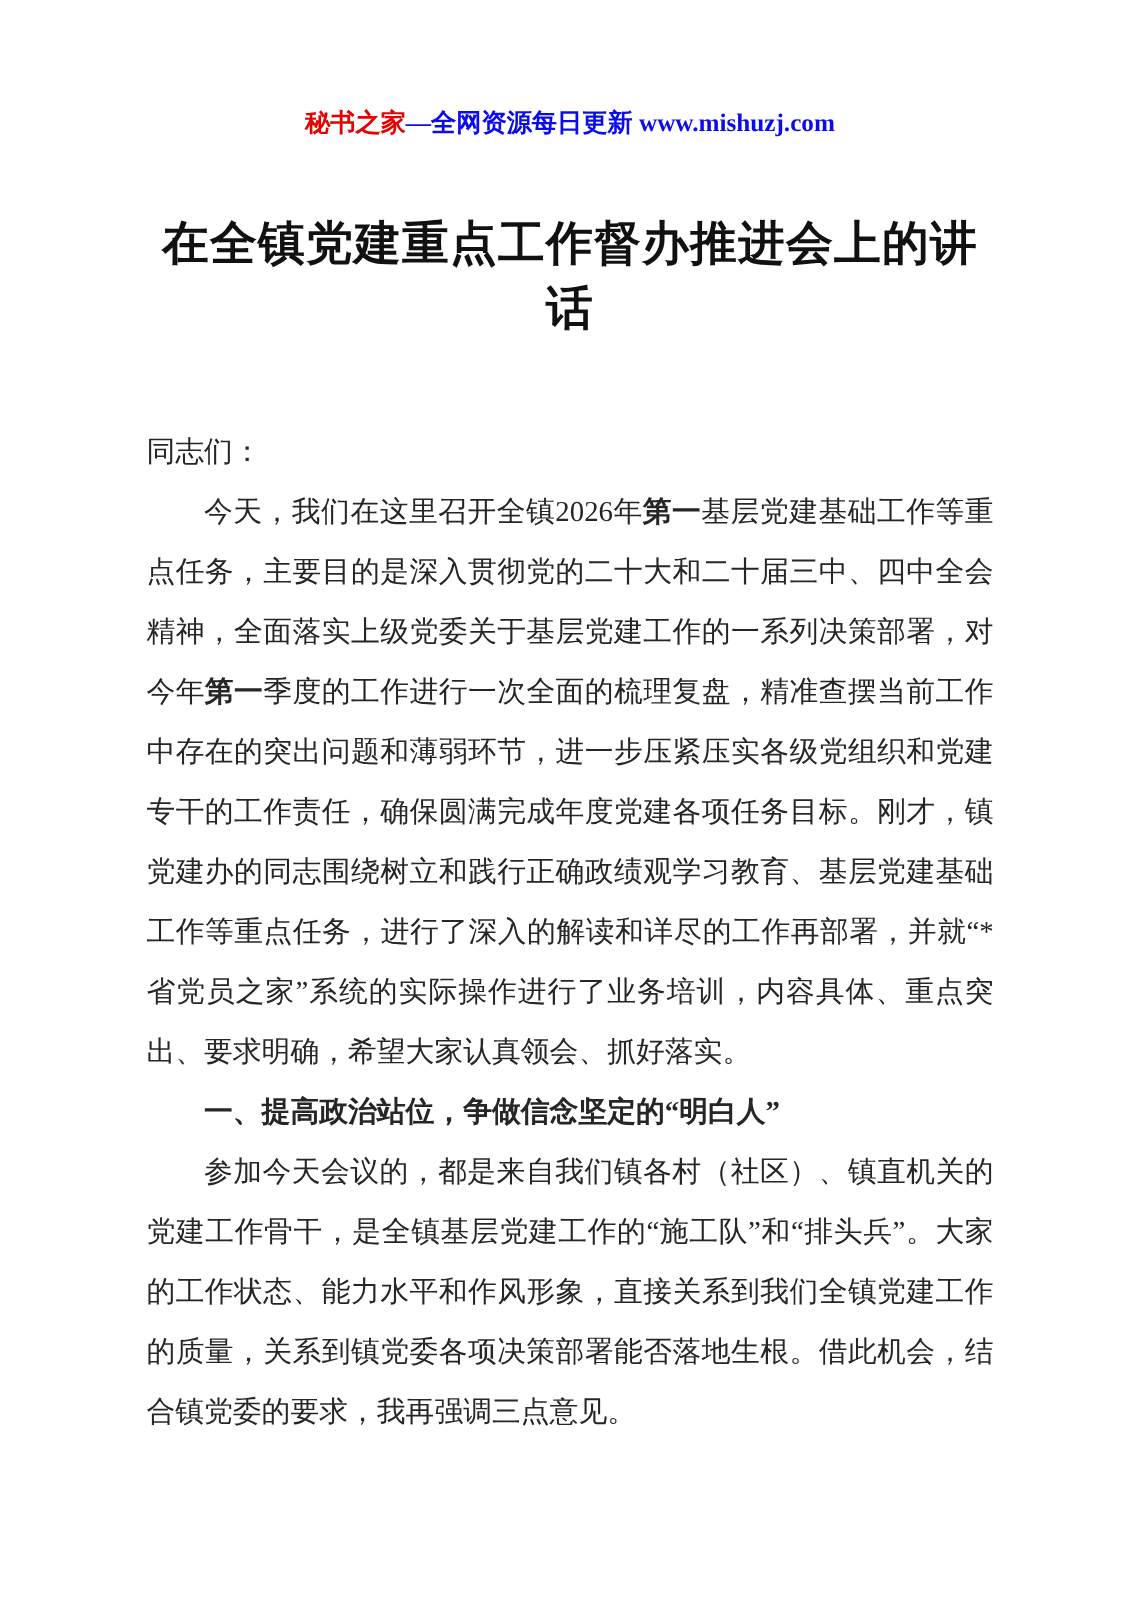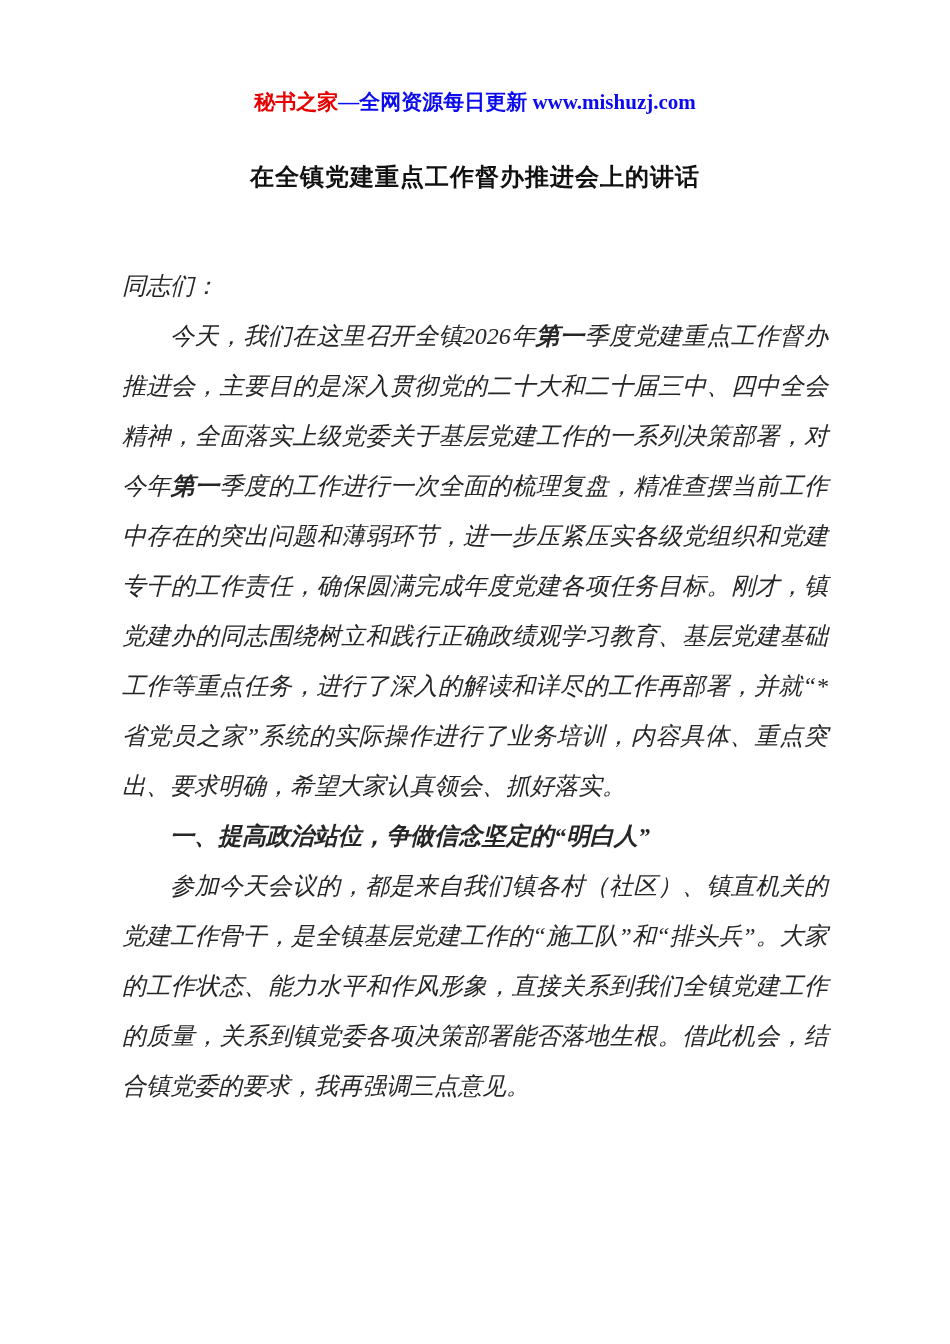--- a/index.html
+++ b/index.html
@@ -20,57 +20,57 @@
   .doc-header {
     text-align: center;
     font-size: 21px;
     font-weight: bold;
     white-space: nowrap;
   }
   .site-name { color: #e60000; }
   .tagline   { color: #0b0bee; }
   .url       { color: #0b0bee; }
   .doc-title {
-    margin-top: 45px;
+    margin-top: 60px;
     text-align: center;
-    font-size: 24px;
+    font-size: 39px;
     font-weight: bold;
     color: #111111;
     font-family: "Liberation Sans", sans-serif;
     letter-spacing: 1px;
   }
   .doc-body {
     margin-top: 68px;
     font-size: 24px;
     line-height: 50px;
     text-align: justify;
     color: #262626;
   }
-  .para { text-indent: 2em; font-style: italic; }
+  .para { text-indent: 2em; }
   .salutation { text-indent: 0; }
   .section-heading { font-weight: bold; }
   .doc-body b { font-weight: bold; }
 </style>
 </head>
 <body>
 
 <div class="page">
 
   <div class="doc-header">
     <span class="site-name">秘书之家</span><span class="tagline">—全网资源每日更新 </span><span class="url">www.mishuzj.com</span>
   </div>
 
   <h1 class="doc-title">在全镇党建重点工作督办推进会上的讲话</h1>
 
   <div class="doc-body">
 
     <p class="para salutation">同志们：</p>
 
     <p class="para">
-      <span>今天，我们在这里召开全镇2026年</span><b>第一</b><span>季度党建重点工作督办推进会，主要目的是深入贯彻党的二十大和二十届三中、四中全会精神，全面落实上级党委关于基层党建工作的一系列决策部署，对今年</span><b>第一</b><span>季度的工作进行一次全面的梳理复盘，精准查摆当前工作中存在的突出问题和薄弱环节，进一步压紧压实各级党组织和党建专干的工作责任，确保圆满完成年度党建各项任务目标。刚才，镇党建办的同志围绕树立和践行正确政绩观学习教育、基层党建基础工作等重点任务，进行了深入的解读和详尽的工作再部署，并就“*省党员之家”系统的实际操作进行了业务培训，内容具体、重点突出、要求明确，希望大家认真领会、抓好落实。</span>
+      <span>今天，我们在这里召开全镇2026年</span><b>第一</b><span>基层党建基础工作等重点任务，主要目的是深入贯彻党的二十大和二十届三中、四中全会精神，全面落实上级党委关于基层党建工作的一系列决策部署，对今年</span><b>第一</b><span>季度的工作进行一次全面的梳理复盘，精准查摆当前工作中存在的突出问题和薄弱环节，进一步压紧压实各级党组织和党建专干的工作责任，确保圆满完成年度党建各项任务目标。刚才，镇党建办的同志围绕树立和践行正确政绩观学习教育、基层党建基础工作等重点任务，进行了深入的解读和详尽的工作再部署，并就“*省党员之家”系统的实际操作进行了业务培训，内容具体、重点突出、要求明确，希望大家认真领会、抓好落实。</span>
     </p>
 
     <p class="para section-heading">一、提高政治站位，争做信念坚定的“明白人”</p>
 
     <p class="para">参加今天会议的，都是来自我们镇各村（社区）、镇直机关的党建工作骨干，是全镇基层党建工作的“施工队”和“排头兵”。大家的工作状态、能力水平和作风形象，直接关系到我们全镇党建工作的质量，关系到镇党委各项决策部署能否落地生根。借此机会，结合镇党委的要求，我再强调三点意见。</p>
 
   </div>
 
 </div>
 

